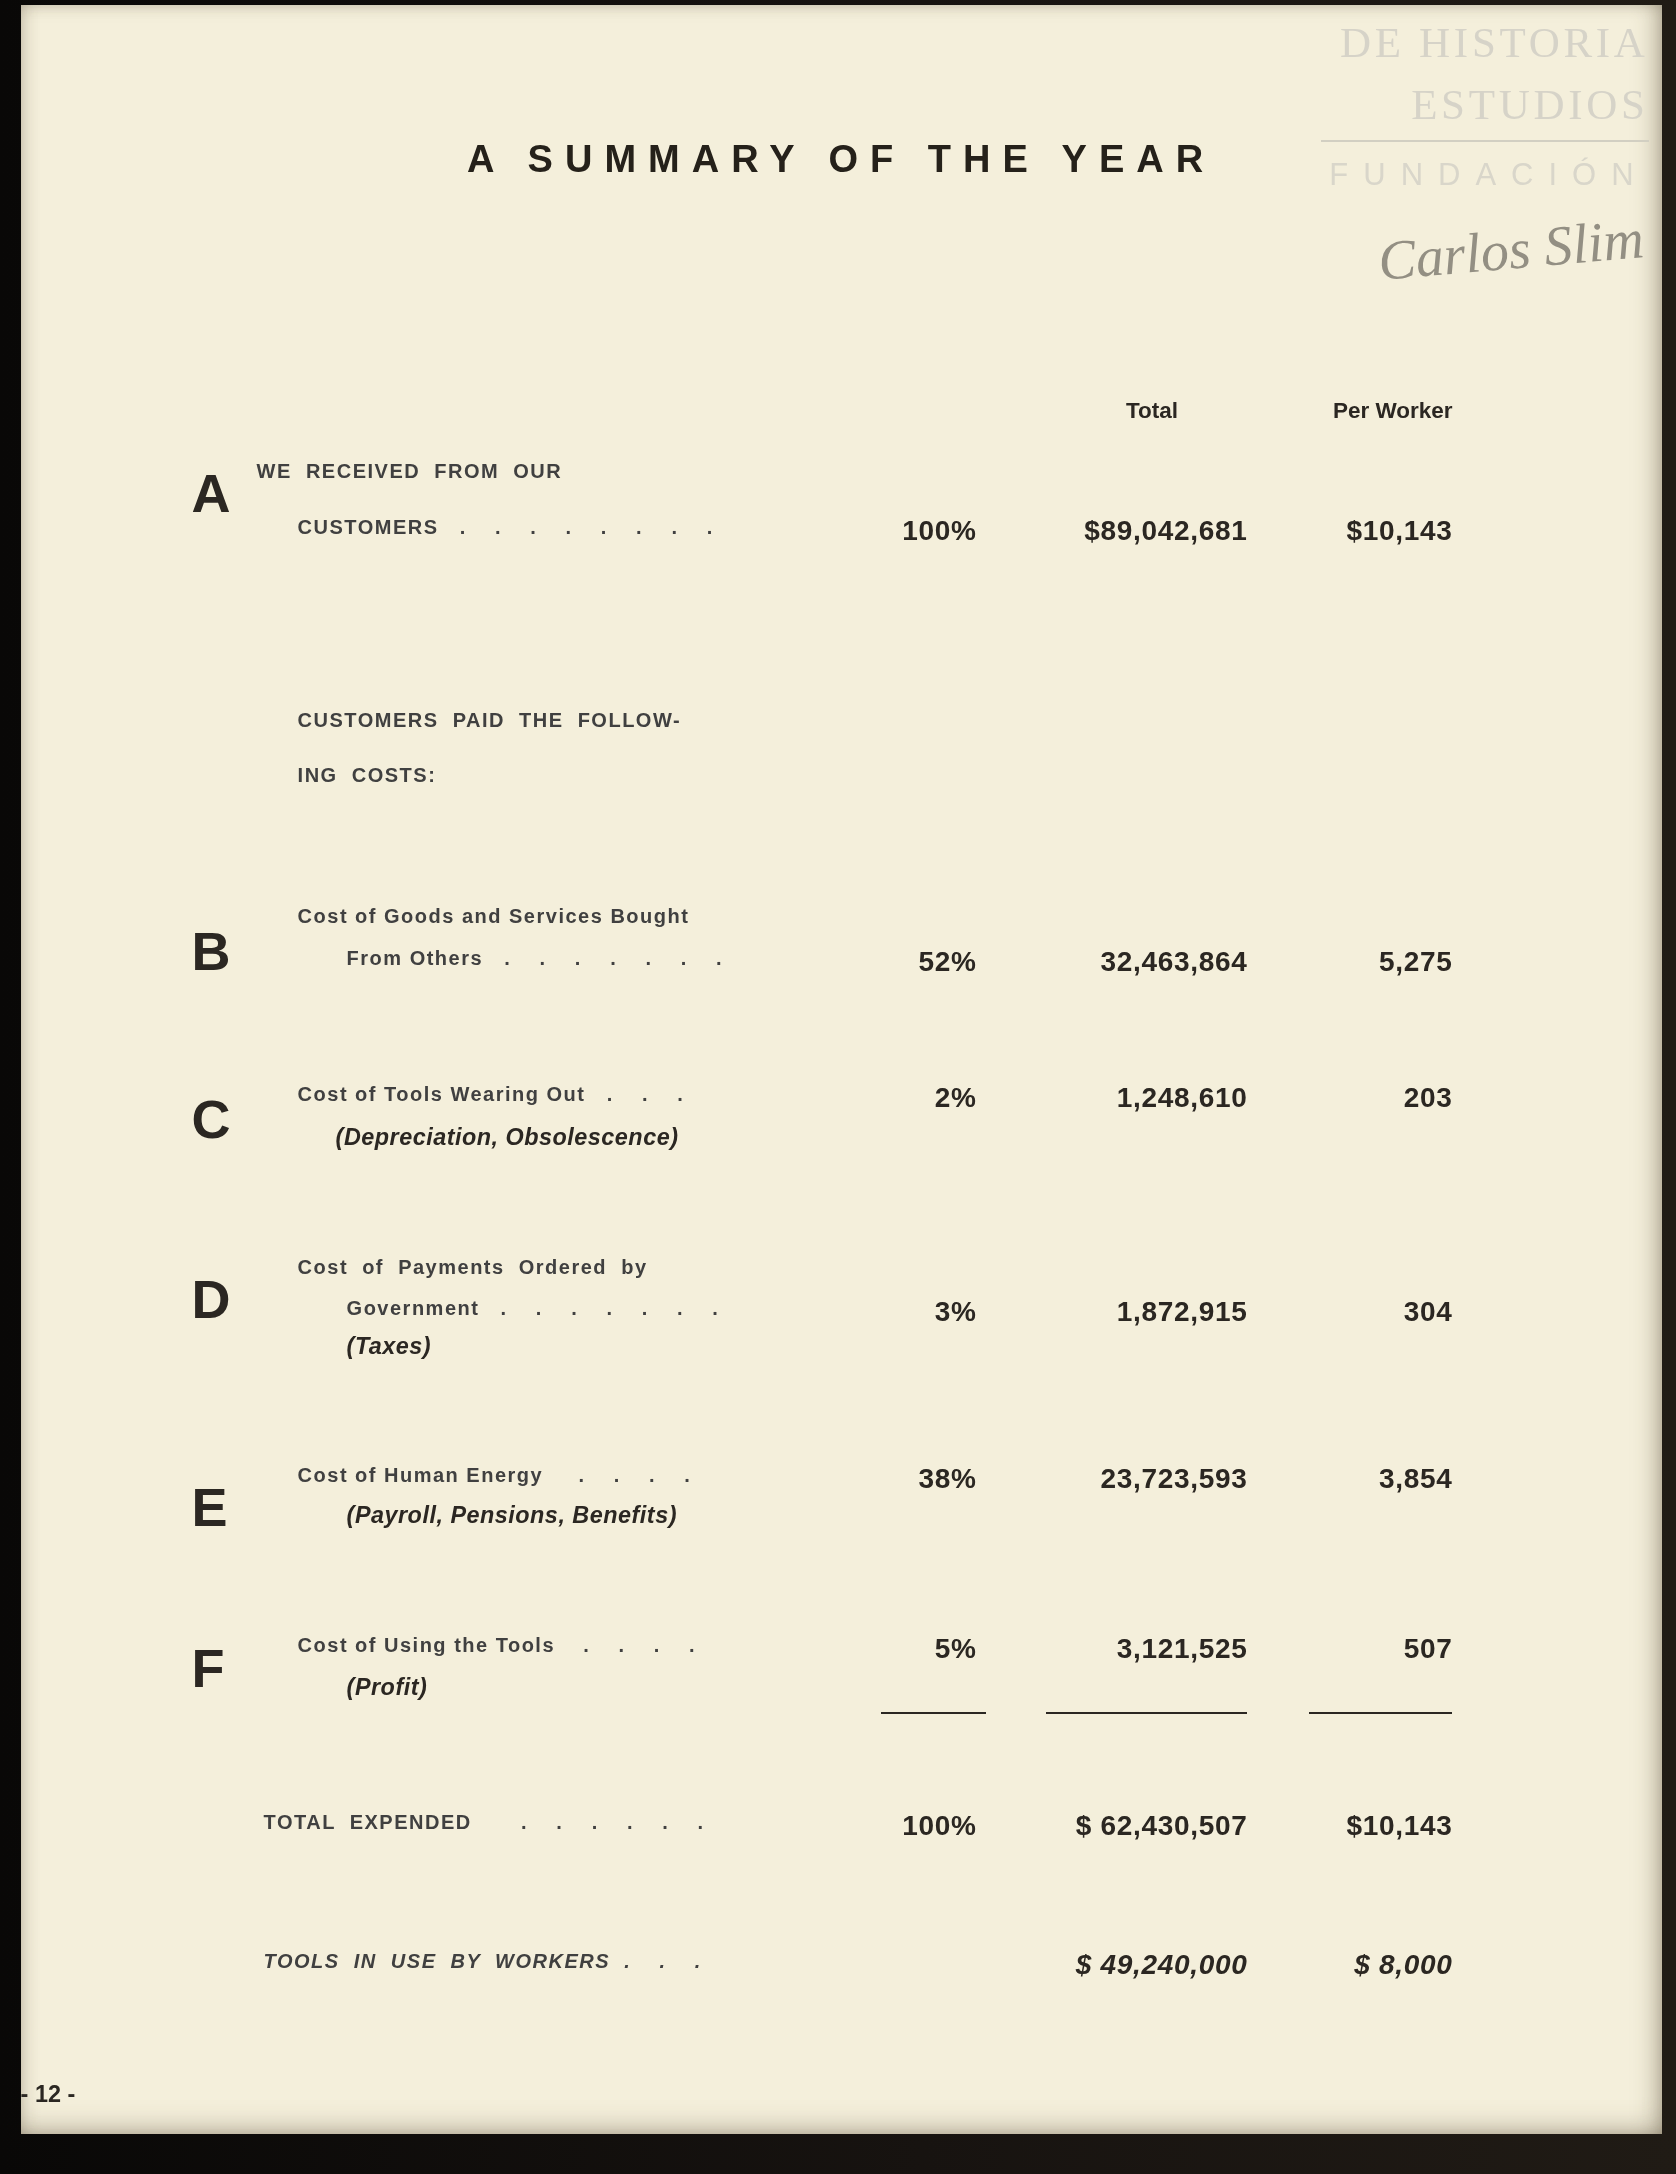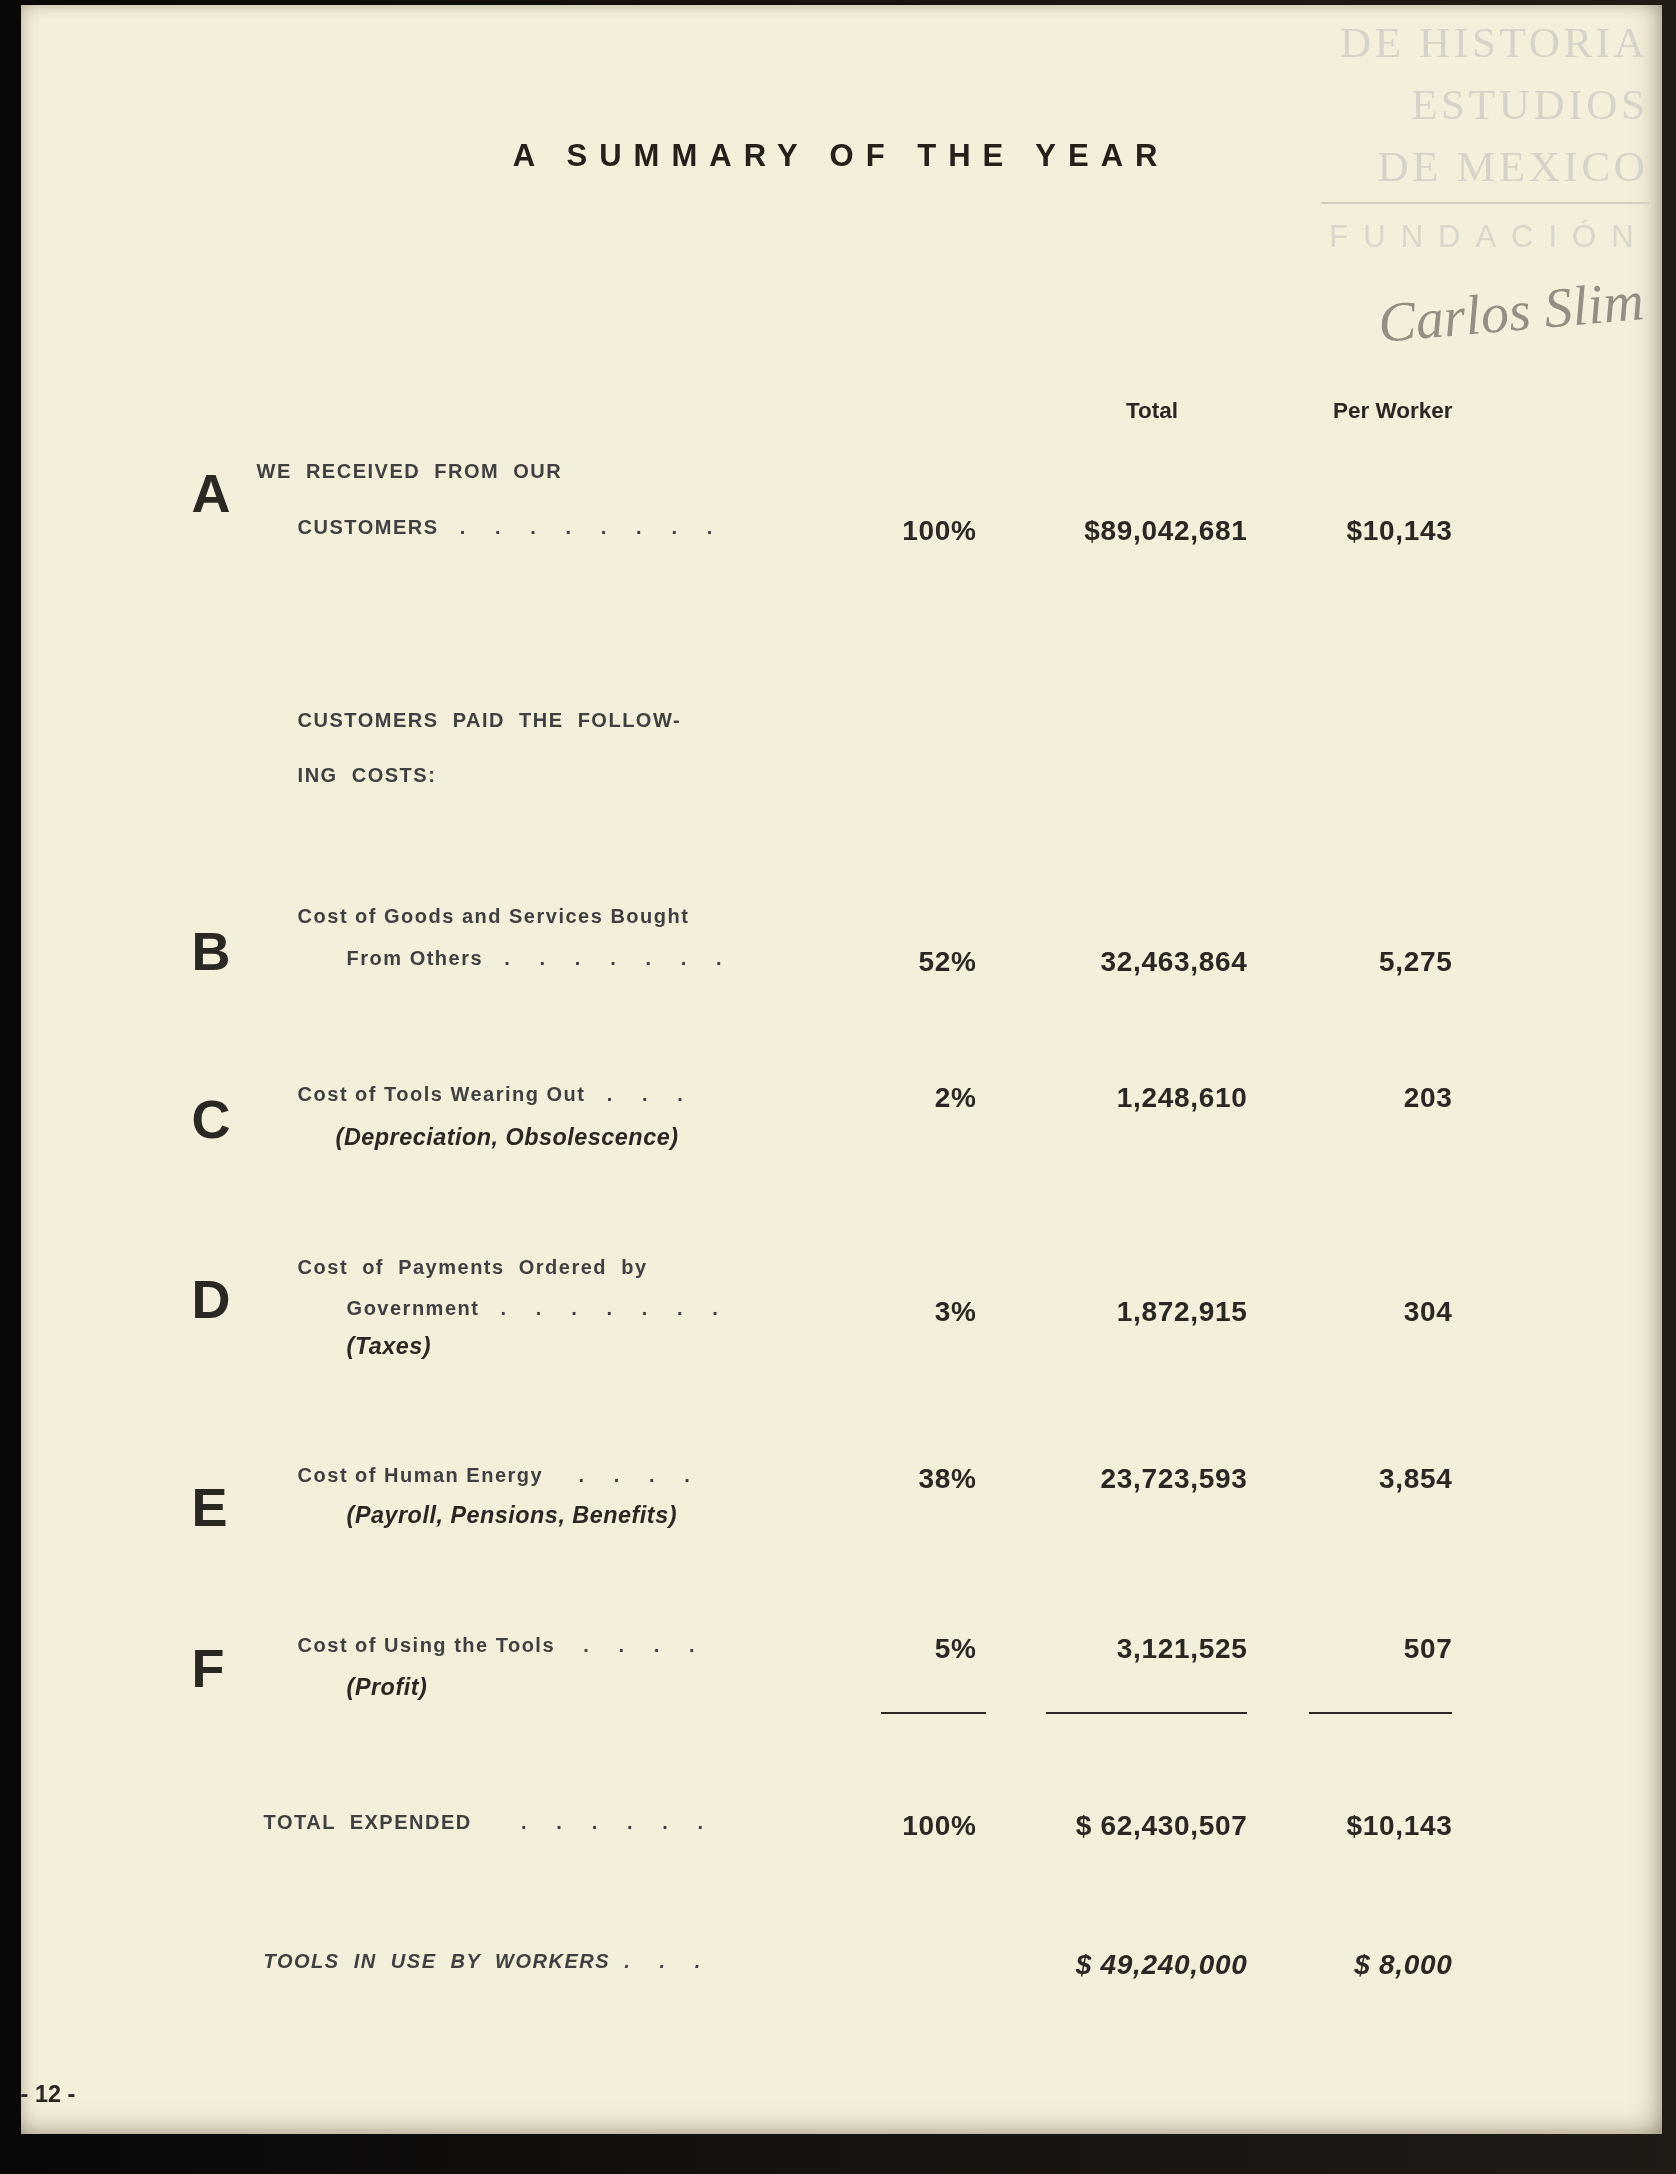--- a/index.html
+++ b/index.html
@@ -42,21 +42,21 @@
     margin-top:13px; margin-right:5.6px;
     font-family:"Liberation Serif", serif;
     font-style:italic; font-size:56px; color:#938f83;
     transform:rotate(-5deg); transform-origin:right center;
   }
 
   
   .title {
     position:absolute; top:133px; left:0; width:100%;
     margin:0; text-align:center;
-    font-size:31px; font-weight:bold; letter-spacing:12px;
+    font-size:38px; font-weight:bold; letter-spacing:12px;
     color:#25211a; z-index:2;
   }
   .hdr {
     position:absolute; top:393px;
     font-size:22.5px; font-weight:bold; 
     color:#2b2722; z-index:2;
   }
   .hdr-total { left:1031px; width:201px; text-align:center; }
   .hdr-pw    { left:1251px; width:181px; text-align:right; }
 
@@ -99,21 +99,20 @@
 </style>
 </head>
 <body>
 
 <div class="scan">
   <div class="paper">
 
     <div class="wm">
       <div class="wm-line">DE HISTORIA</div>
       <div class="wm-line">ESTUDIOS</div>
-      <div class="wm-line">DE MEXICO</div>
       <div class="wm-rule"></div>
       <div class="wm-foundation">FUNDACIÓN</div>
       <div class="wm-signature">Carlos Slim</div>
     </div>
 
     <h1 class="title">A SUMMARY OF THE YEAR</h1>
 
     <div class="hdr hdr-total">Total</div>
     <div class="hdr hdr-pw">Per Worker</div>
 

